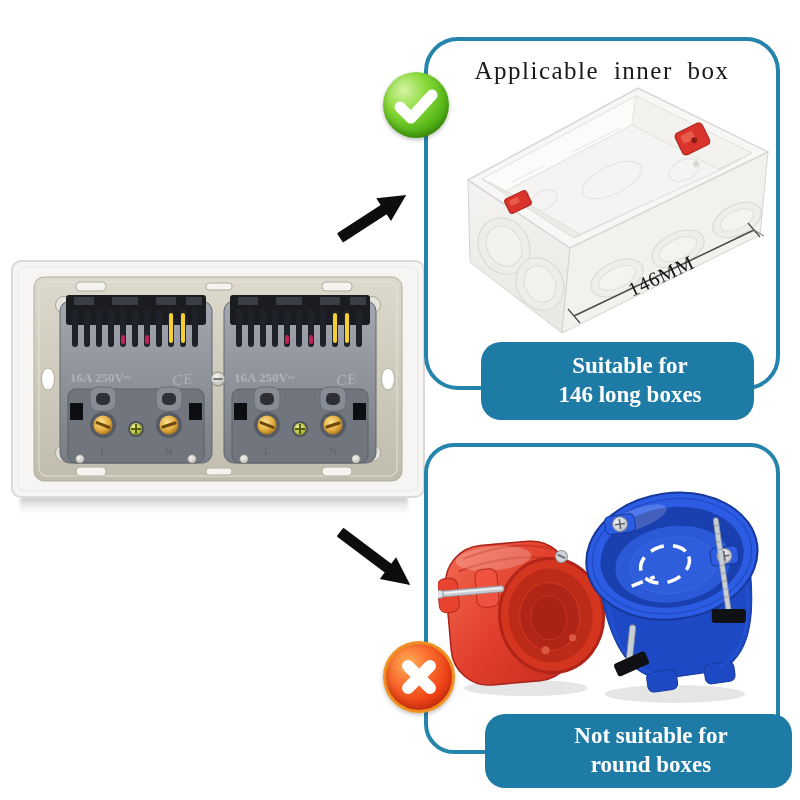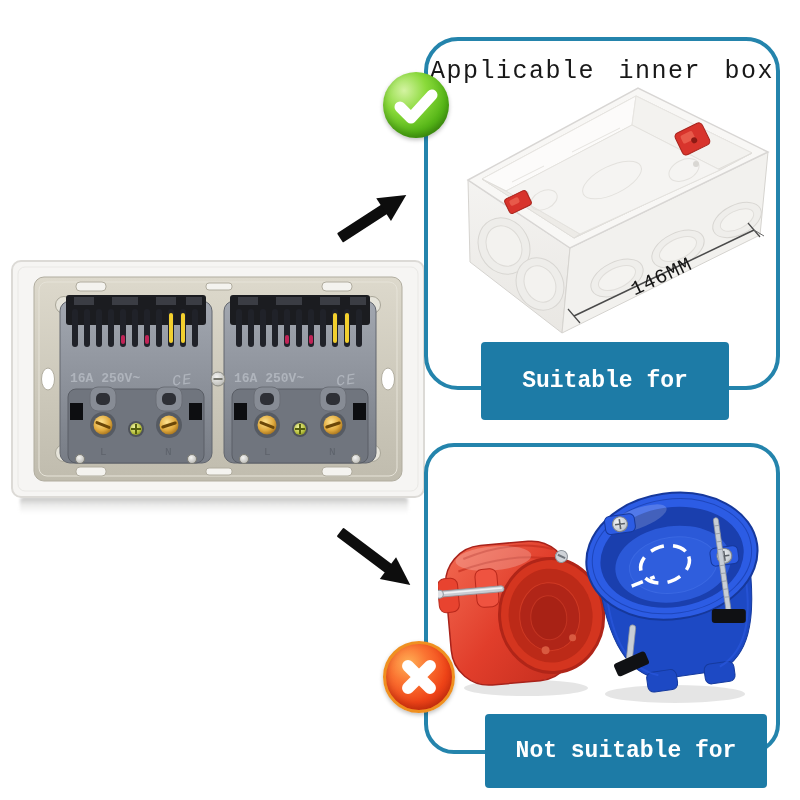--- a/index.html
+++ b/index.html
@@ -1,37 +1,37 @@
 <!DOCTYPE html>
 <html><head>
 <meta charset="utf-8">
 <style>
   html,body{margin:0;padding:0;background:#fff;}
   #stage{
     position:relative;width:800px;height:800px;background:#ffffff;overflow:hidden;
-    font-family:Liberation Mono, monospace;
+    font-family:Liberation Serif, serif;
   }
   .abs{position:absolute;}
 
   
   .panel{
     position:absolute;border:4px solid #2484ac;background:#ffffff;z-index:1;
   }
   #panel-suitable{left:424px;top:37px;width:348px;height:345px;border-radius:34px;}
   #panel-unsuitable{left:424px;top:443px;width:348px;height:303px;border-radius:30px;}
 
   #panel-title{
     position:absolute;left:0;right:0;top:16px;text-align:center;
     font-size:25px;color:#181818;letter-spacing:1.5px;word-spacing:7px;font-weight:400;
   }
 
   .banner{
-    position:absolute;z-index:6;background:#1d7ba6;border-radius:4px;
+    position:absolute;z-index:6;background:#1d7ba6;border-radius:20px;
     color:#ffffff;font-weight:700;font-size:23px;line-height:1.25;text-align:center;
-    display:flex;flex-direction:column;justify-content:center;
+    display:flex;flex-direction:column;justify-content:center;padding-left:25px;
   }
   #banner-suitable{left:481px;top:342px;width:248px;height:78px;}
   #banner-unsuitable{left:485px;top:714px;width:282px;height:74px;}
 
   
   .status-circle{position:absolute;z-index:7;border-radius:50%;display:flex;align-items:center;justify-content:center;}
   #check-circle{
     left:383px;top:72px;width:66px;height:66px;
     background:radial-gradient(circle at 32% 28%, #d4f3a2 0%, #8ada3a 34%, #55b517 66%, #3f9111 86%, #357c0e 100%);
     box-shadow:0 2px 4px rgba(0,0,0,.25), inset 0 -4px 7px rgba(30,80,0,.35);
@@ -255,20 +255,21 @@
   </svg>
 
   <div class="status-circle" id="check-circle">
     <svg width="66" height="66" viewBox="0 0 66 66">
       <path d="M17 35 L28 46 L49 23" fill="none" stroke="#ffffff" stroke-width="11" stroke-linecap="round" stroke-linejoin="round"></path>
     </svg>
   </div>
 
   <div class="banner" id="banner-suitable">
     <span>Suitable for</span>
+    <span>146 long boxes</span>
   </div>
 
   <div class="panel" id="panel-unsuitable"></div>
 
   <svg class="abs" style="left:438px;top:500px;z-index:3;" width="175" height="200" viewBox="0 0 175 200">
     <defs>
       <linearGradient id="redBody" x1="0" y1="0" x2="1" y2="1">
         <stop offset="0" stop-color="#f26a52"></stop>
           <stop offset="0.5" stop-color="#e13e2b"></stop>
           <stop offset="1" stop-color="#c22c1d"></stop>
@@ -348,15 +349,16 @@
   </svg>
 
   <div class="status-circle" id="cross-circle">
     <svg width="72" height="72" viewBox="0 0 72 72">
       <path d="M24 24 L48 48 M48 24 L24 48" fill="none" stroke="#ffffff" stroke-width="13" stroke-linecap="round"></path>
     </svg>
   </div>
 
   <div class="banner" id="banner-unsuitable">
     <span>Not suitable for</span>
+    <span>round boxes</span>
   </div>
 
 </div>
 
 </body></html>

